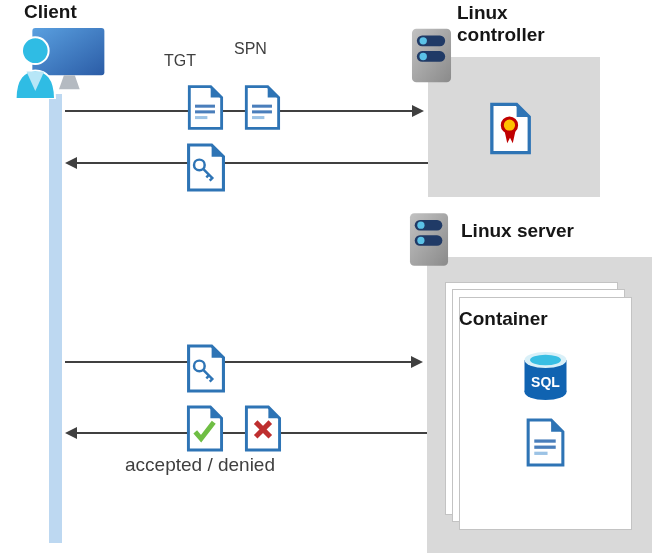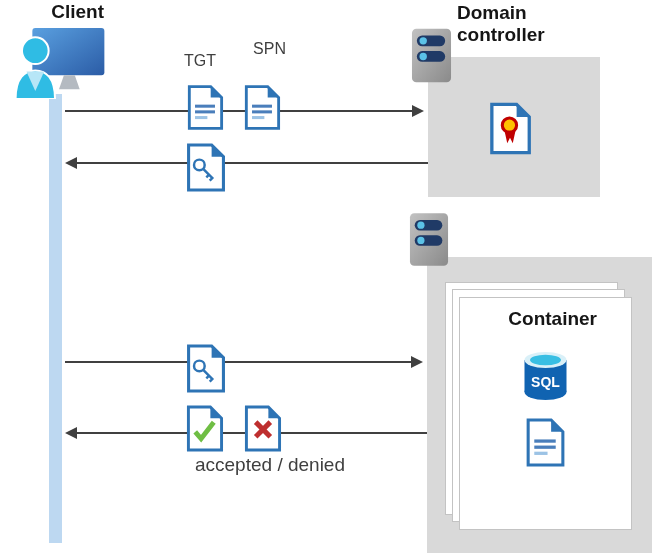--- a/index.html
+++ b/index.html
@@ -1,20 +1,20 @@
 <!DOCTYPE html>
 <html><head>
 <meta charset="utf-8">
 <style>
   html,body{margin:0;padding:0;background:#fff;}
   .canvas{position:relative;width:660px;height:558px;background:#fff;
           font-family:"Liberation Sans",sans-serif;overflow:hidden;}
   .title{font-weight:bold;color:#161616;font-size:19px;line-height:1.18;}
   .note{color:#3F3F3F;font-size:16px;}
-  .center{text-align:right;}
+  .center{text-align:left;}
   .box{position:absolute;background:#D9D9D9;z-index:0;}
   .hline{position:absolute;height:2px;background:#404040;z-index:1;}
   .ah{position:absolute;width:0;height:0;z-index:1;
       border-top:6px solid transparent;border-bottom:6px solid transparent;}
   .ah.r{border-left:12px solid #404040;}
   .ah.l{border-right:12px solid #404040;}
   .icon{position:absolute;z-index:2;}
   .lbl{position:absolute;z-index:3;}
   .card{position:absolute;width:173px;height:233px;background:#fff;
         border:1px solid #C3C3C3;box-sizing:border-box;z-index:1;}
@@ -72,34 +72,35 @@
   </svg>
 
   <div class="lifeline"></div>
 
   <div class="box" style="left:428px;top:57px;width:172px;height:140px"></div>
 
   <svg class="icon" style="left:411px;top:27px" width="41" height="57" viewBox="0 0 42 57">
       <use href="#g-server"></use>
     </svg>
 
-  <div class="lbl title" style="left:457px;top:2px;width:118px">Domain controller</div>
+  <div class="lbl title" style="left:457px;top:2px;width:118px">Linux controller</div>
 
   <svg class="icon" style="left:488px;top:101px" width="44" height="55" viewBox="0 0 40 48">
     <use href="#g-doc-frame"></use>
     <circle cx="19.5" cy="21" r="6.5" fill="#FFC000" stroke="#C00000" stroke-width="2.8"></circle>
     <path d="M15 26 L17.5 37.5 L20 32.5 L22.5 37.5 L25 26 Z" fill="#C00000"></path>
   </svg>
 
   <div class="box" style="left:427px;top:257px;width:225px;height:296px"></div>
 
   <svg class="icon" style="left:409px;top:212px" width="40" height="55" viewBox="0 0 42 57">
       <use href="#g-server"></use>
     </svg>
 
+  <div class="lbl title" style="left:461px;top:220px">Linux server</div>
 
   <div class="card" style="left:445px;top:282px"></div>
   <div class="card" style="left:452px;top:289px"></div>
   <div class="card" style="left:459px;top:297px;z-index:2"></div>
 
   <div class="lbl title center" style="left:459px;top:308px;width:138px">Container</div>
 
   <svg class="icon" style="left:517px;top:350px;z-index:3" width="57" height="54" viewBox="0 0 56 54">
     <ellipse cx="28" cy="42" rx="21" ry="8" fill="#1063B1"></ellipse>
     <rect x="7" y="10" width="42" height="32" fill="#1063B1"></rect>

